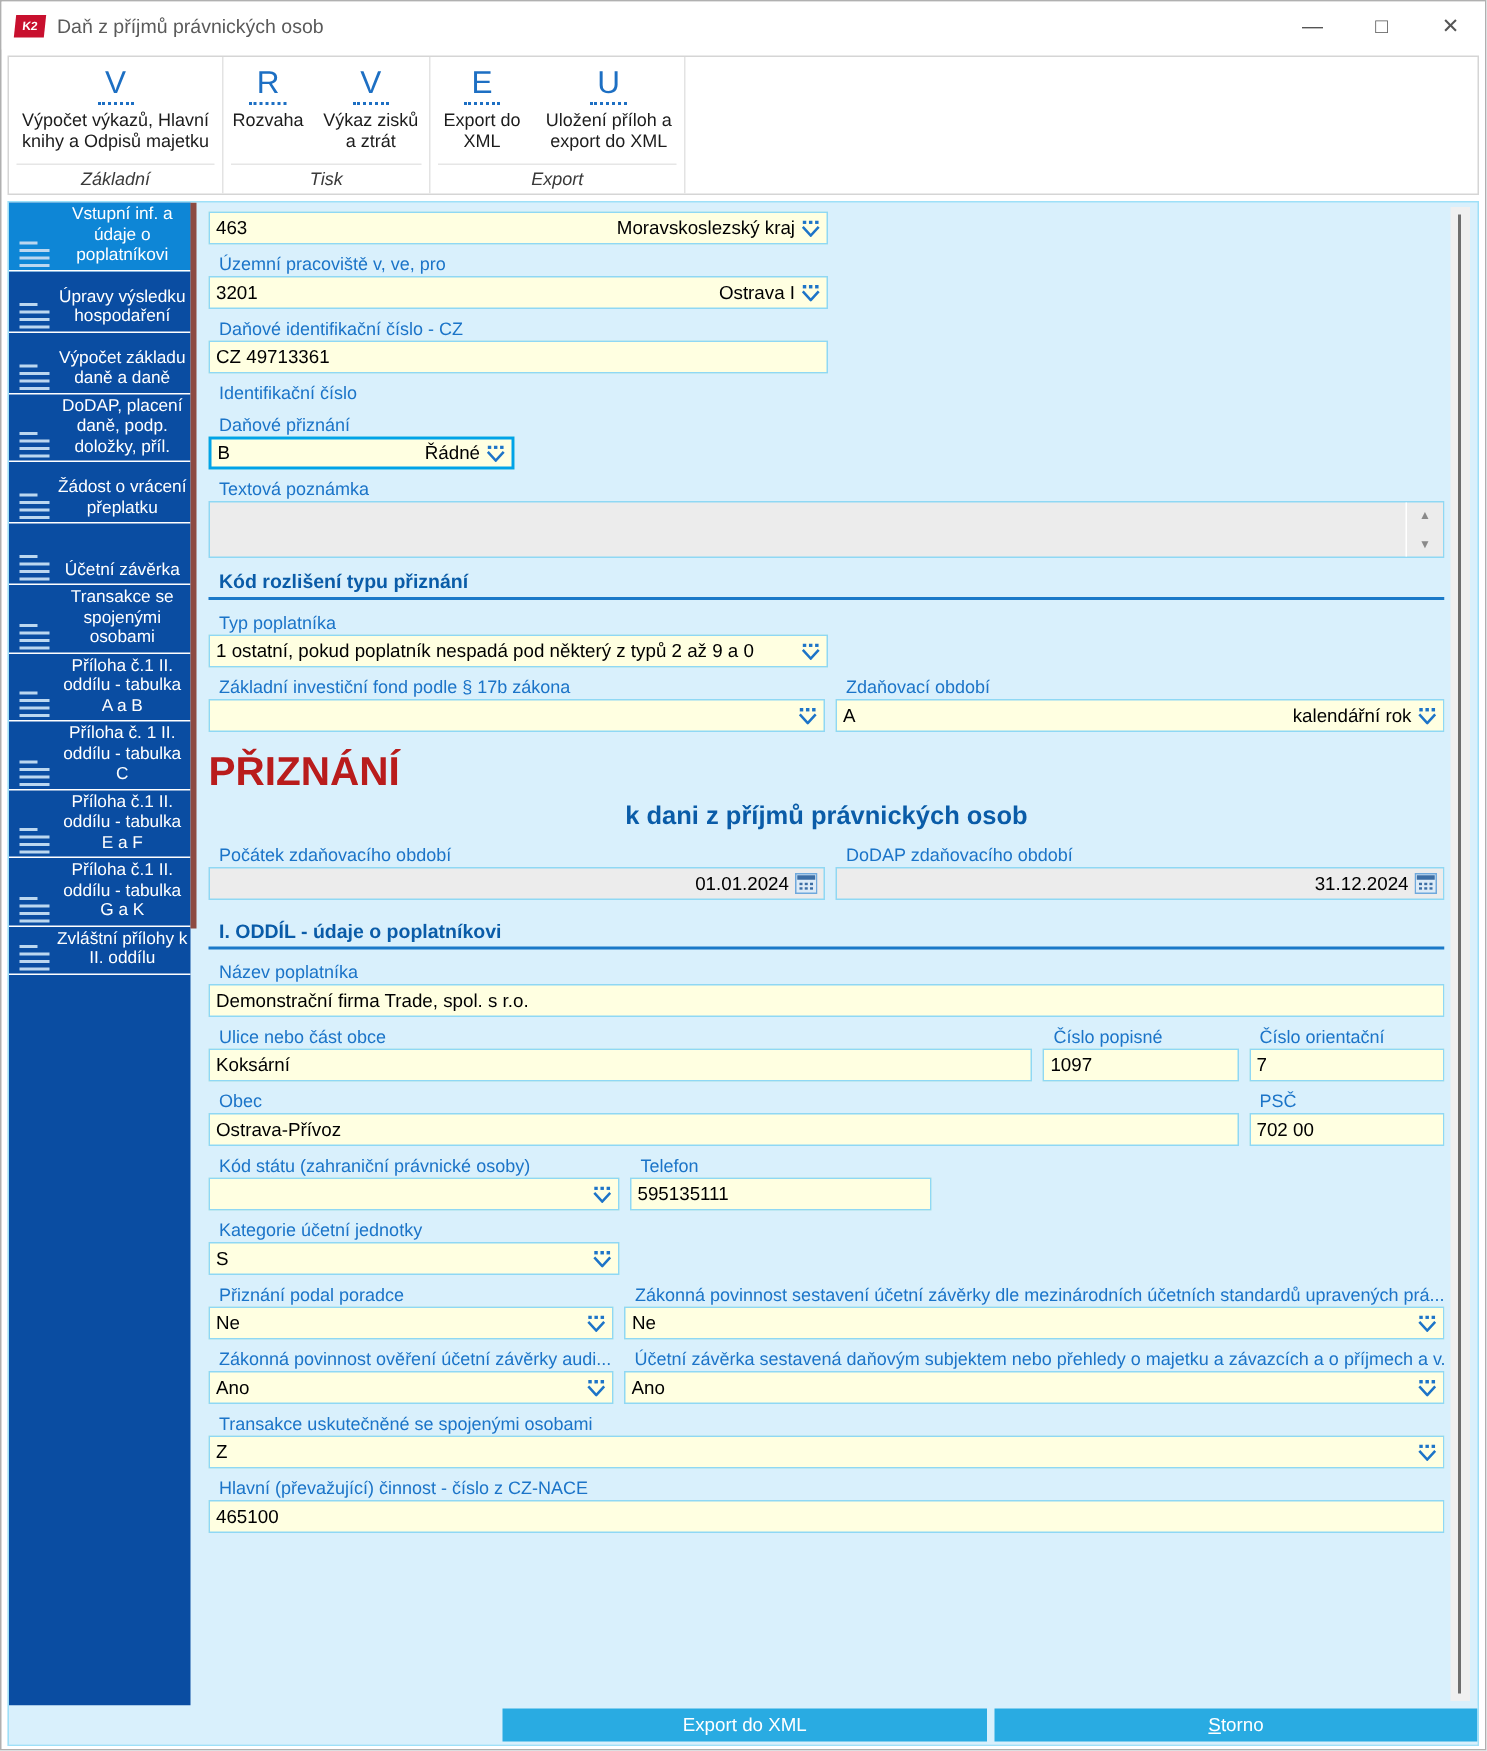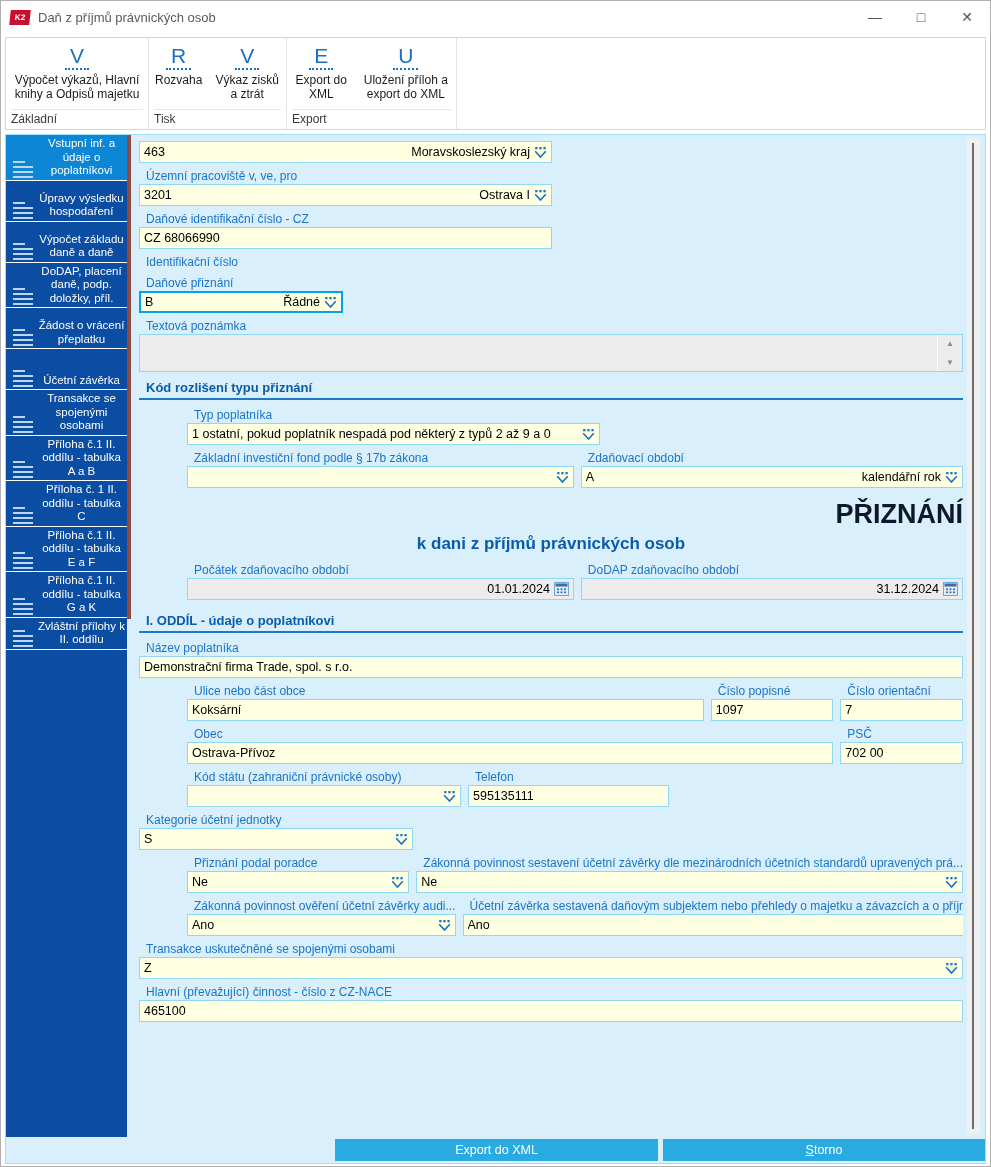--- a/index.html
+++ b/index.html
@@ -18,22 +18,22 @@
           font-size:14px; color:#555; cursor:default; }
 
   
   .toolbar { margin:4px 4px 0 4px; height:93px; background:#fff; border:1px solid #d5d5d5;
              display:flex; }
   .tgroup { display:flex; flex-direction:column; border-right:1px solid #e3e3e3; }
   .titems { flex:1; display:flex; align-items:flex-start; justify-content:center; padding-top:7px; }
   .titem { display:flex; flex-direction:column; align-items:center; padding:0 6px; cursor:default; }
   .tkey { font-size:21px; line-height:22px; color:#1D6FC3; border-bottom:2px dotted #1D6FC3; padding:0 5px 1px 5px; }
   .tlabel { margin-top:3px; font-size:12px; line-height:14px; color:#1c1c1c; text-align:center; max-width:150px; }
-  .tgname { border-top:1px solid #e6e6e6; margin:0 5px; padding:2px 0 3px 0; 
-            font-size:12px; color:#3a3a3a; }
+  .tgname { border-top:1px solid #e6e6e6; margin:0 5px; padding:2px 0 3px 0; text-align:center;
+            font-size:12px; color:#3a3a3a;font-style:italic; }
 
   
   .main { position:absolute; left:4px; right:4px; top:133px; bottom:2px;
           background:#D9F0FC; border:1px solid #9EE0F8; overflow:hidden; }
 
   
   .sidebar { position:absolute; left:0; top:0; bottom:26px; width:121px; background:#0A4DA2; }
   .sitem { display:flex; align-items:flex-end; border-bottom:1px solid #ffffff; color:#fff;
            font-size:11.5px; line-height:13.5px; min-height:41px; padding:2px 2px; cursor:default; }
   .sitem.active { background:#0E86D6; }
@@ -42,41 +42,41 @@
   .sicon i:first-child { width:60%; }
   .slabel { flex:1; text-align:center; }
   .splitter { position:absolute; left:121px; top:0; width:4px; height:484px; background:#8D4A41; }
 
   
   .vscroll { position:absolute; right:5px; top:3px; bottom:29px; width:13px; background:#F0F0F0; }
   .vthumb { position:absolute; left:5px; top:5px; bottom:5px; width:2px; background:#6E6E6E; }
 
   
   .content { position:absolute; left:125px; top:0; right:22px; bottom:26px; padding:6px 0 0 8px; overflow:hidden; }
-  .row { display:flex; gap:7px;margin-left:48px; }
+  .row { display:flex; gap:7px; }
   .field { margin-bottom:5px; }
   .flabel { height:16px; font-size:12px; color:#1B74C8; padding:1px 0 0 7px;
             white-space:nowrap; overflow:hidden; }
   .ctrl { height:22px; background:#FFFFE1; border:1px solid #8FD8F4; display:flex; align-items:center;
           padding:0 4px; font-size:12.5px; color:#000; }
   .ctrl .v { flex:1; white-space:nowrap; overflow:hidden; }
   .ctrl .v2 { display:flex; align-items:center; gap:4px; white-space:nowrap; }
   .ctrl.gray { background:#ECECEC; }
   .ctrl.focused { border:2px solid #00A3E8; }
   .ctrl.right { justify-content:flex-end; }
   .ctrl.right .v { flex:0 0 auto; }
   svg.dd { width:13px; height:11px; flex:0 0 13px; }
   svg.cal { width:15px; height:14px; flex:0 0 15px; }
   .tarea { position:relative; height:38px; background:#ECECEC; border:1px solid #8FD8F4; margin-bottom:8px; }
   .spin { position:absolute; right:0; top:0; bottom:0; width:25px; border-left:1px solid #fff;
           display:flex; flex-direction:column; align-items:center; justify-content:space-between;
           padding:4px 0; color:#8a8a8a; font-size:8px; }
   .sect { margin:8px 0 7px 0; border-bottom:2px solid #1B79C8; padding:0 0 3px 7px;
           color:#0A5CA8; font-weight:bold; font-size:13px; }
-  .title1 { font-size:27px; font-weight:bold; color:#0f172a; text-align:right; margin:6px 0 4px 0; }
+  .title1 { font-size:27px; font-weight:bold; color:#b91c1c; text-align:left; margin:6px 0 4px 0; }
   .title2 { font-size:17px; font-weight:bold; color:#0A5CA8; text-align:center; margin-bottom:8px; }
 
   
   .footer { position:absolute; left:0; right:0; bottom:0; height:26px; display:flex;
             align-items:center; justify-content:flex-end; gap:5px; background:#D9F0FC; }
   .btn { width:323px; height:22px; background:#29ABE2; color:#fff; font-size:12.5px;
          display:flex; align-items:center; justify-content:center; cursor:default; }
   .btn-text { display:block; width:100%; text-align:center; }
   .btn-storno .btn-text::first-letter { text-decoration:underline; }
 </style>
@@ -292,21 +292,21 @@
               <svg class="dd">
                 <use href="#i-dd"></use>
               </svg>
             </span>
         </div>
       </div>
 
       <div class="field" style="width:413px">
         <div class="flabel">Daňové identifikační číslo - CZ</div>
         <div class="ctrl">
-          <span class="v">CZ 68066990</span>
+          <span class="v">CZ 49713361</span>
         </div>
       </div>
 
       <div class="field" style="width:413px">
         <div class="flabel">Identifikační číslo</div>
       </div>
 
       <div class="field" style="width:204px">
         <div class="flabel">Daňové přiznání</div>
         <div class="ctrl focused">

